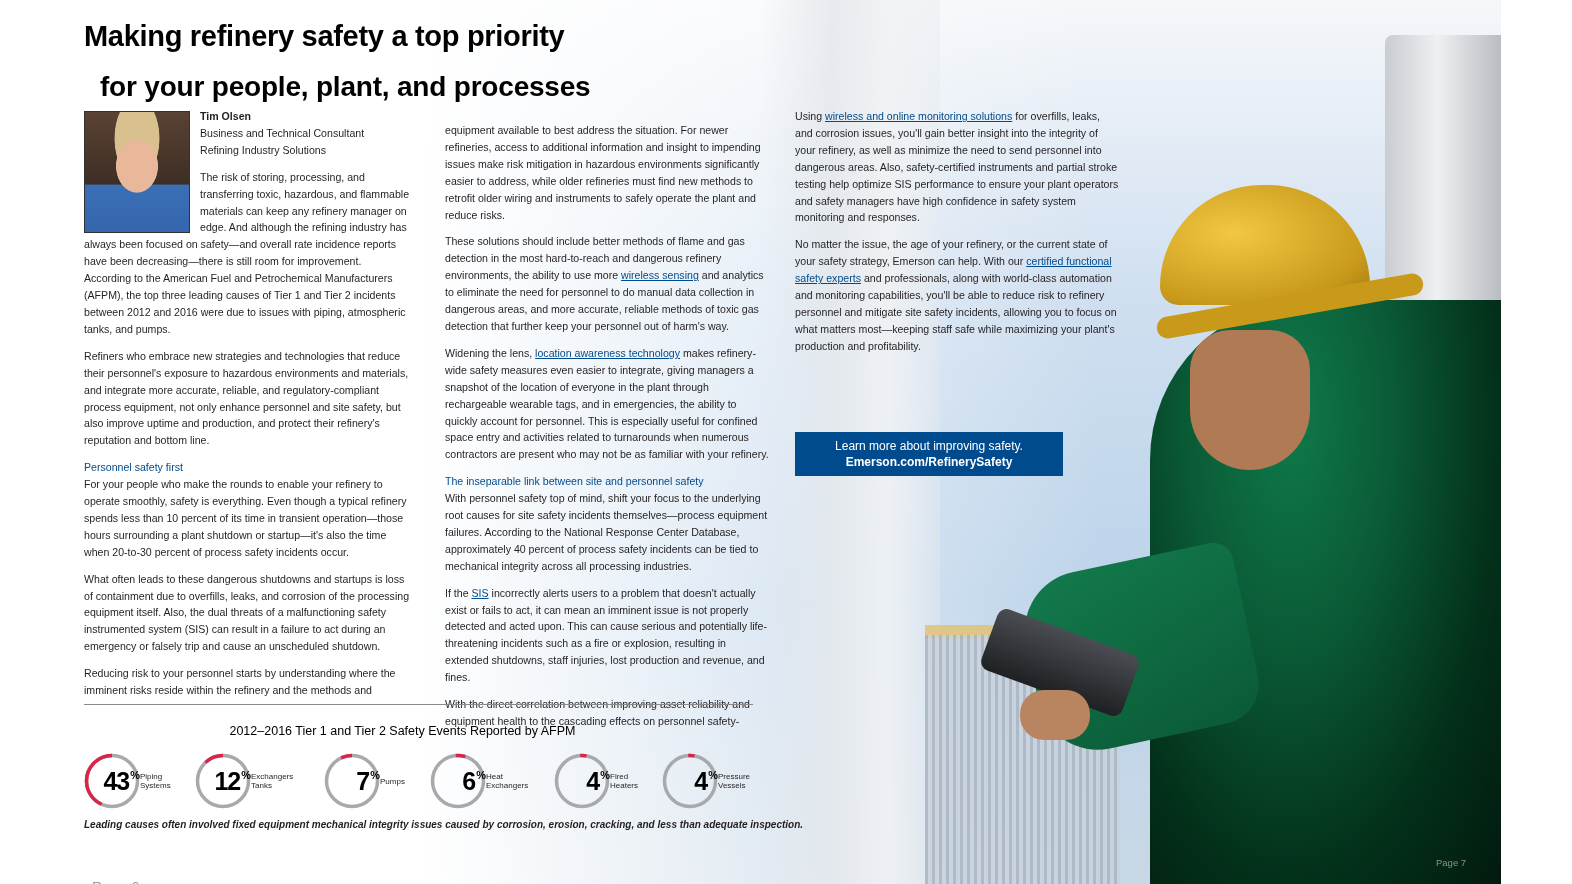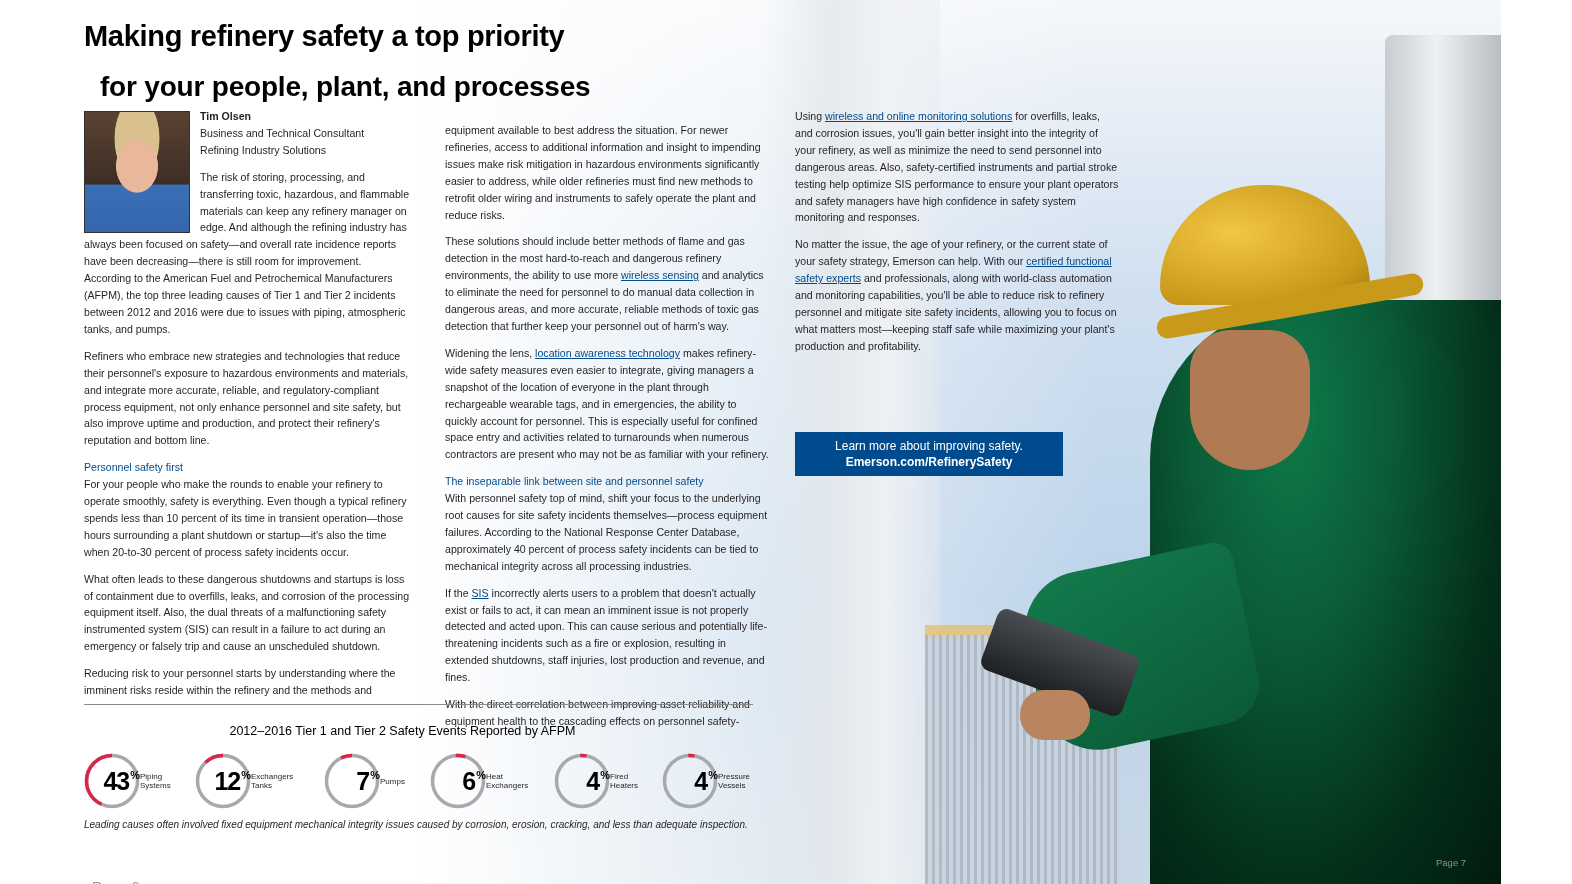--- a/index.html
+++ b/index.html
@@ -97,21 +97,21 @@
   
   .rule { position:absolute; left:84px; top:704px; width:669px; height:1px; background:#8a8a8a; }
   .stats-title { position:absolute; left:68px; top:724px; width:669px; text-align:center; font-size:12.5px; font-weight:normal; color:#000; }
   .stats { position:absolute; left:84px; top:752px; width:690px; height:58px; }
   .stat { position:absolute; top:0; height:58px; display:flex; align-items:center; }
   .ring { width:56px; height:56px; position:relative; }
   .ring svg { position:absolute; left:0; top:0; }
   .ring .num { position:absolute; left:0; top:0; width:56px; height:56px; display:flex; align-items:center; justify-content:flex-end; font-weight:bold; font-size:25px; color:#000; letter-spacing:-1px; }
   .ring .num sup { font-size:11px; vertical-align:top; position:relative; top:-6px; margin-left:1px; letter-spacing:0; }
   .stat-label { margin-left:0; font-size:8px; line-height:9px; color:#231f20; }
-  .footnote { position:absolute; left:84px; top:819px; font-size:10px; font-style:italic; color:#231f20; }
+  .footnote { position:absolute; left:84px; top:819px; font-size:10px; font-style:italic; color:#231f20;font-weight:bold; }
 
   .page-left { position:absolute; left:84px; top:878px; font-size:15px; color:#9a9a9a;margin-left:8px; }
   .page-right { position:absolute; left:1436px; top:857px; font-size:9.5px; color:#8e8e9a; }
 </style>
 </head>
 <body>
 
 <div class="bg"></div>
 <div class="tower-left"></div>
 <div class="building-rail"></div>

